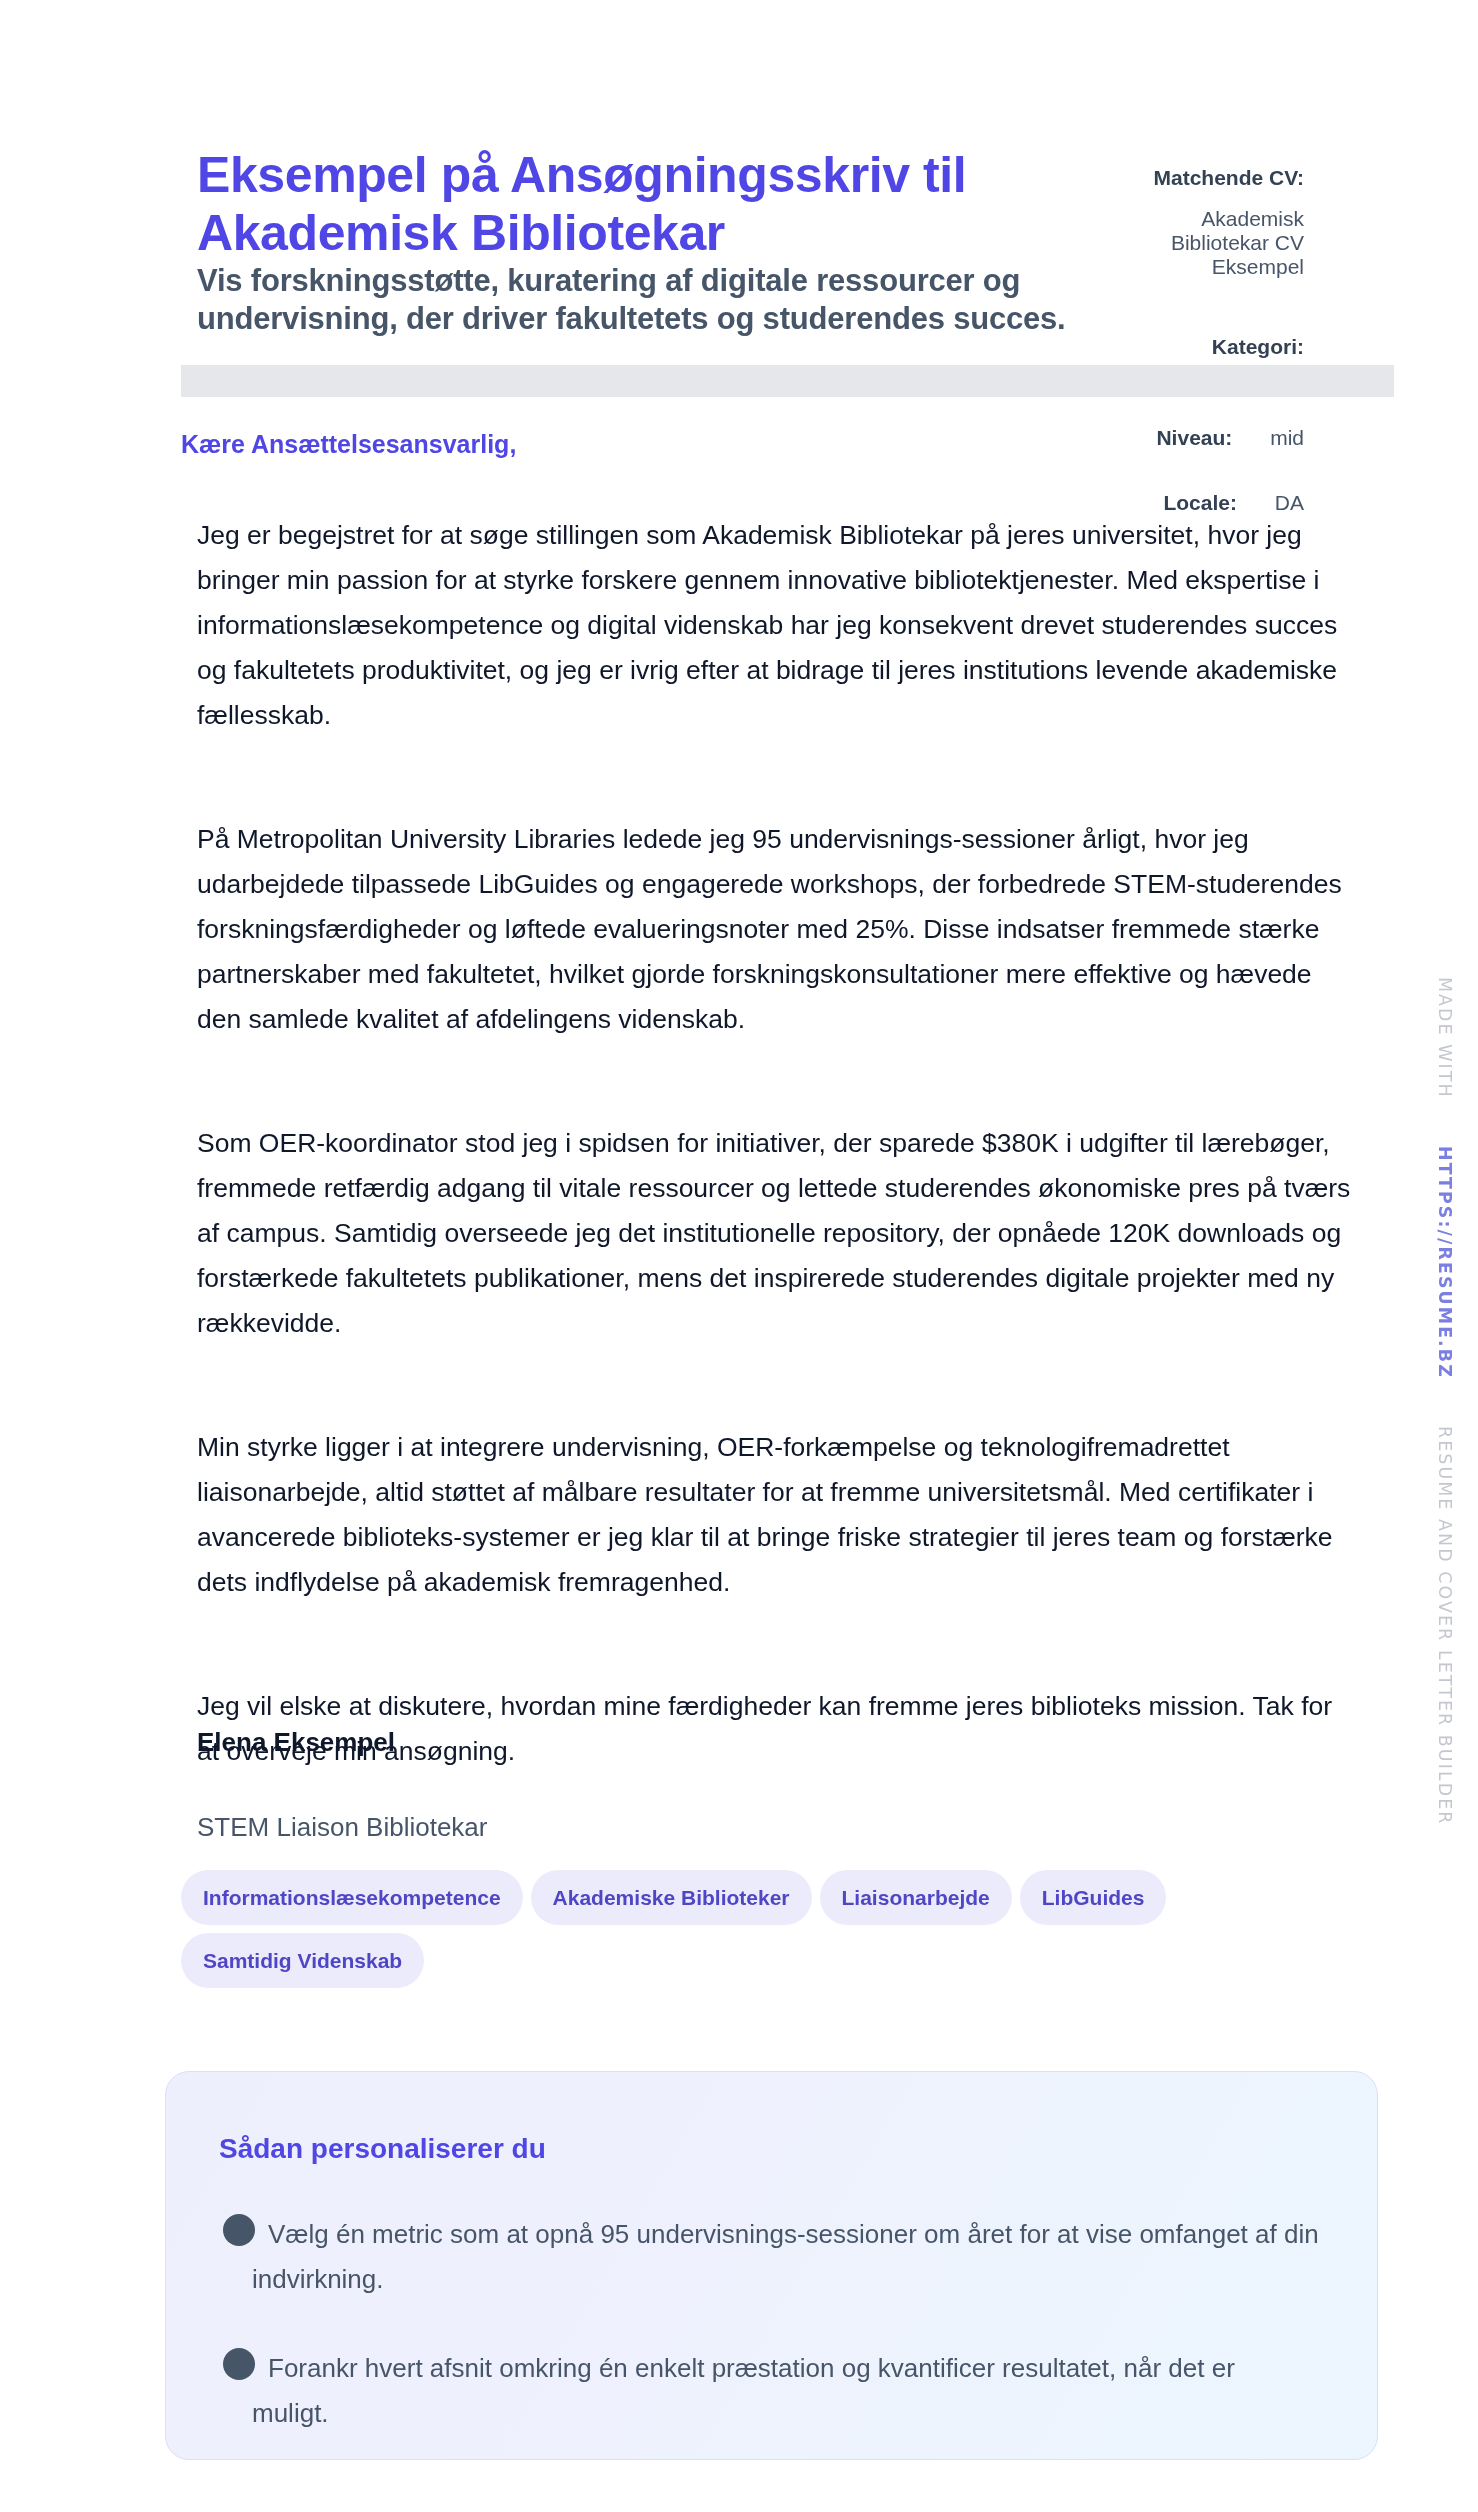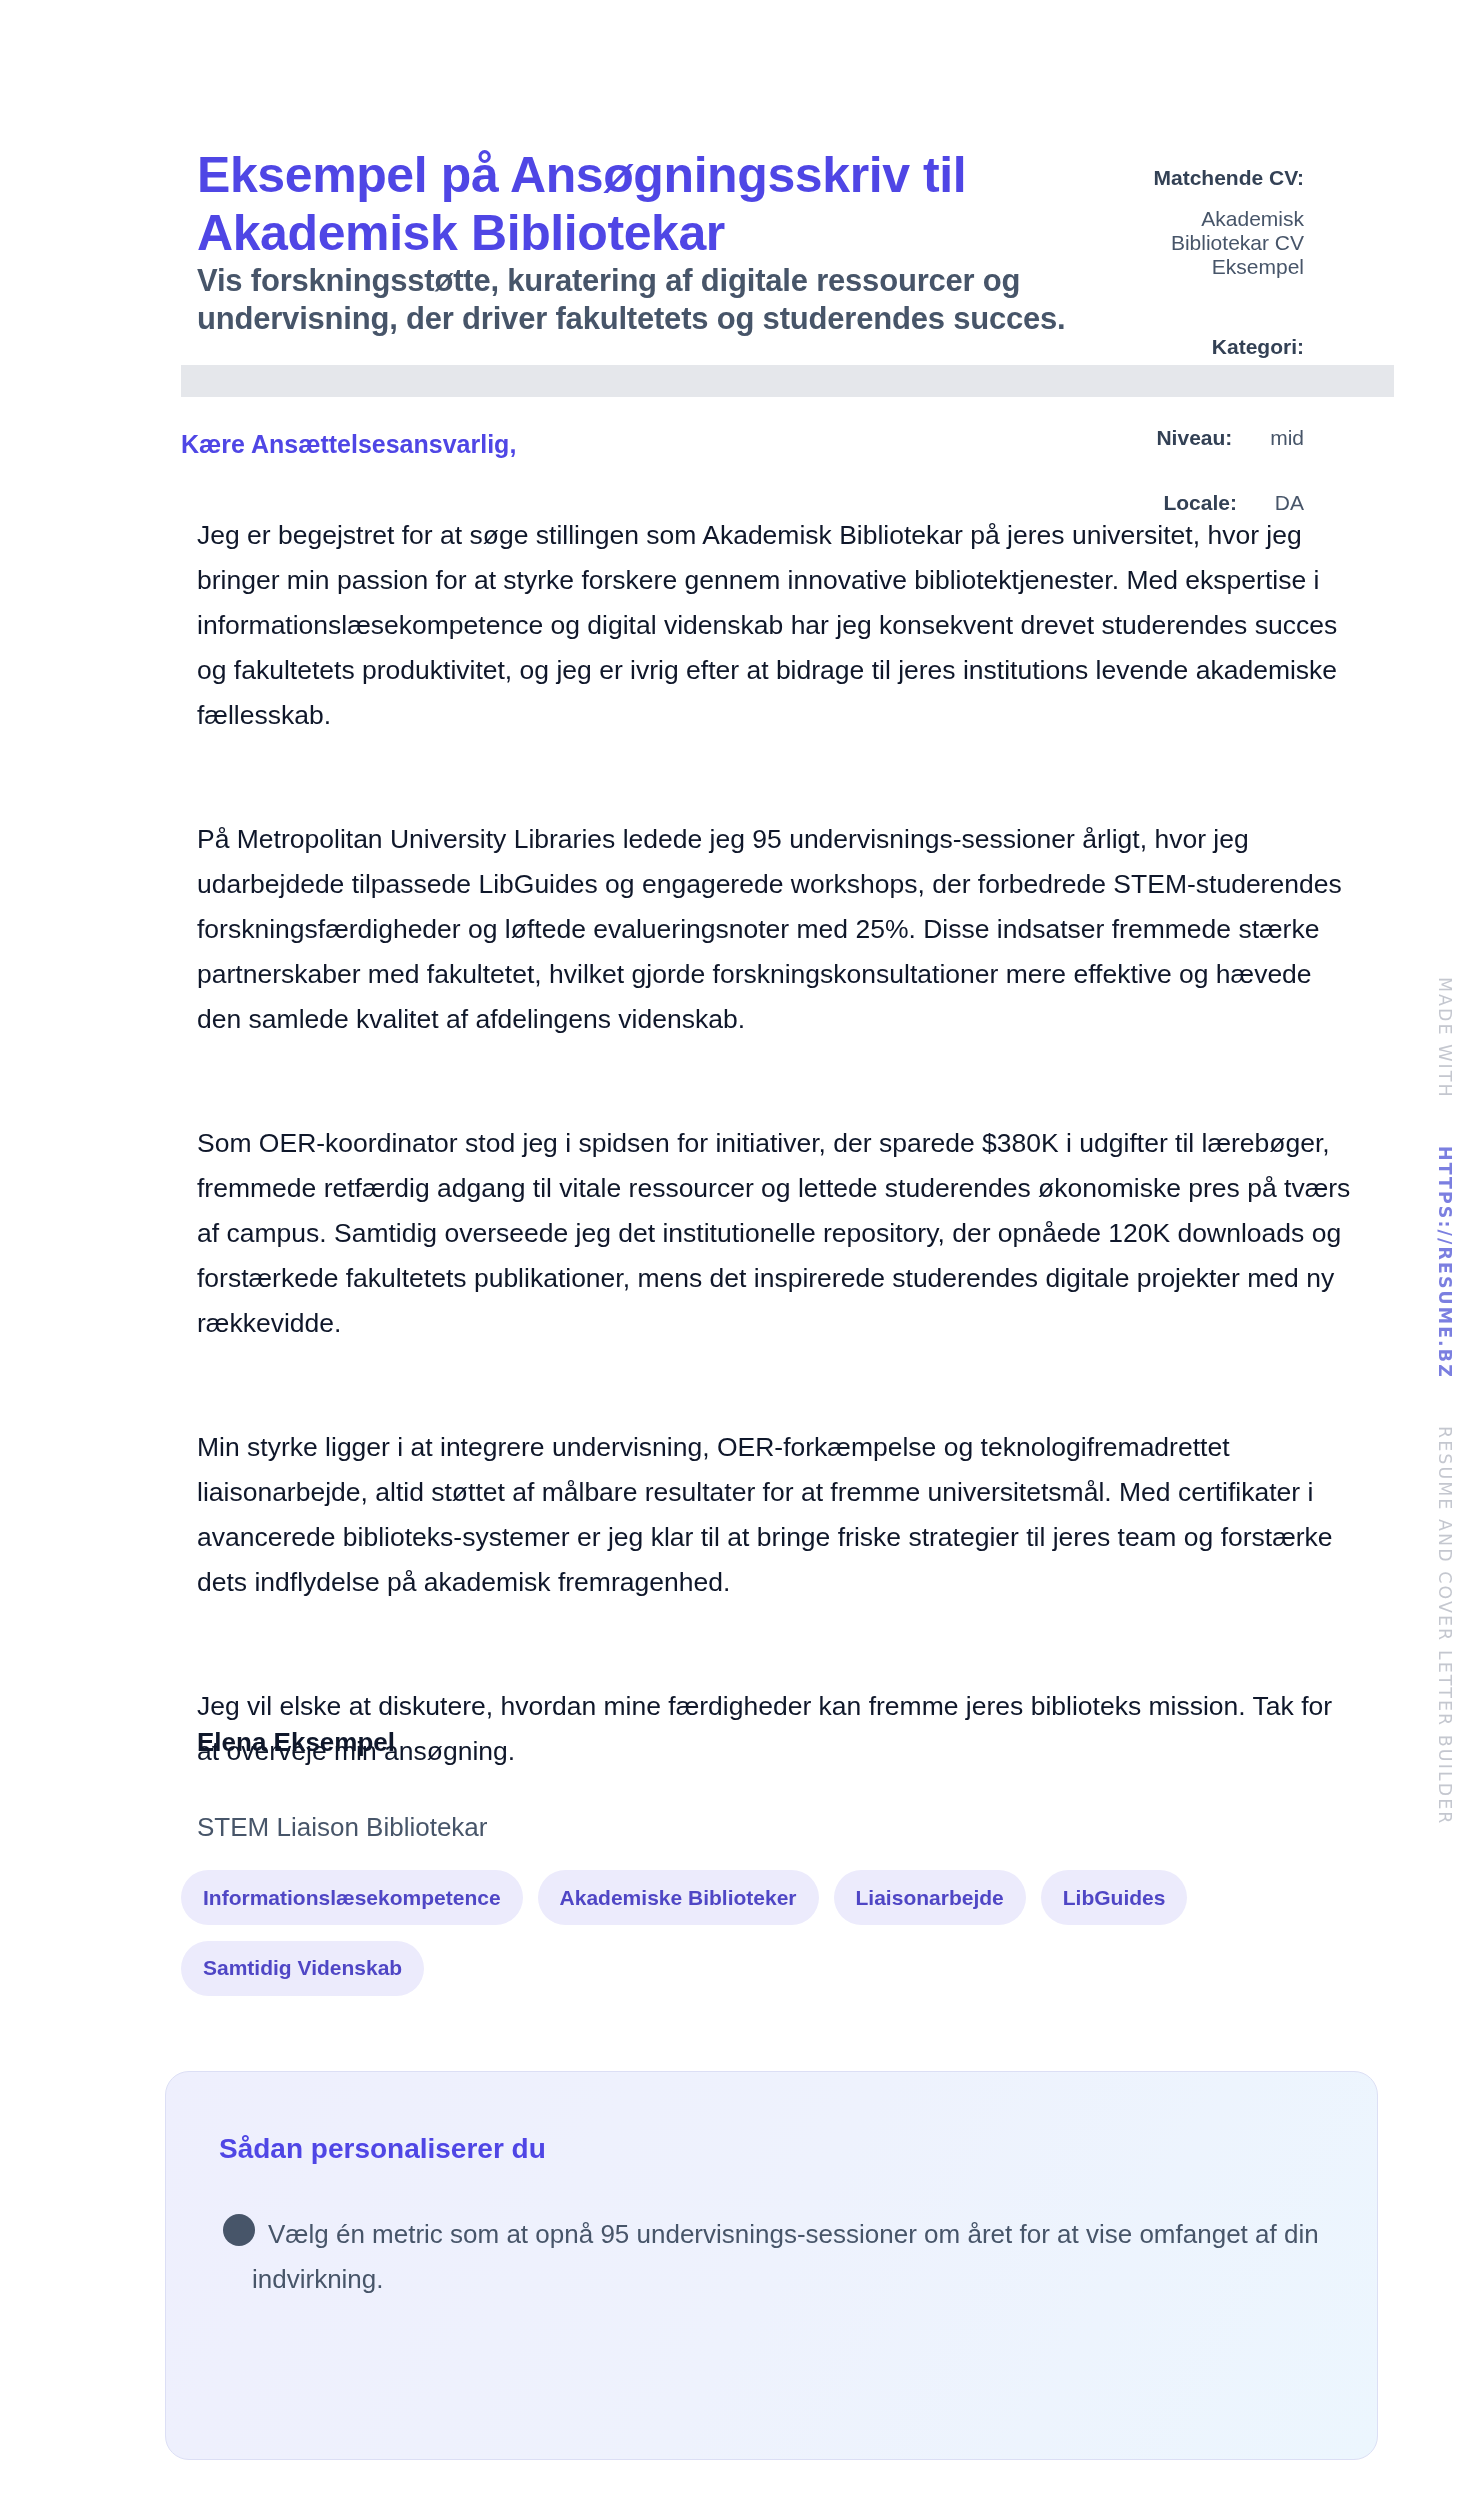--- a/index.html
+++ b/index.html
@@ -112,20 +112,21 @@
     
     .tags {
       position: absolute;
       left: 0;
       top: 1822px;
       width: 1213px;
       display: flex;
       flex-wrap: wrap;
       column-gap: 15px;
       row-gap: 15.7px;
+      gap: 8px;
     }
     .tag {
       display: inline-flex;
       align-items: center;
       height: 55px;
       padding: 0 22px;
       border-radius: 28px;
       background: #ecebfc;
       color: #4f46c5;
       font-size: 21px;
@@ -252,20 +253,24 @@
       <span class="tag">Samtidig Videnskab</span>
     </div>
 
     <section class="tips">
       <h3 class="tips-heading">Sådan personaliserer du</h3>
       <ul class="tips-list">
         <li>
           <span class="bullet"></span>
           <span>Vælg én metric som at opnå 95 undervisnings-sessioner om året for at vise omfanget af din indvirkning.</span>
         </li>
+        <li>
+          <span class="bullet"></span>
+          <span>Forankr hvert afsnit omkring én enkelt præstation og kvantificer resultatet, når det er muligt.</span>
+        </li>
       </ul>
     </section>
 
   </div>
 
   <div class="side-text">
     <span>MADE WITH</span>&nbsp;&nbsp;<span class="side-link">HTTPS://RESUME.BZ</span>&nbsp;&nbsp;<span>RESUME AND COVER LETTER BUILDER</span>
   </div>
 </div>
 

